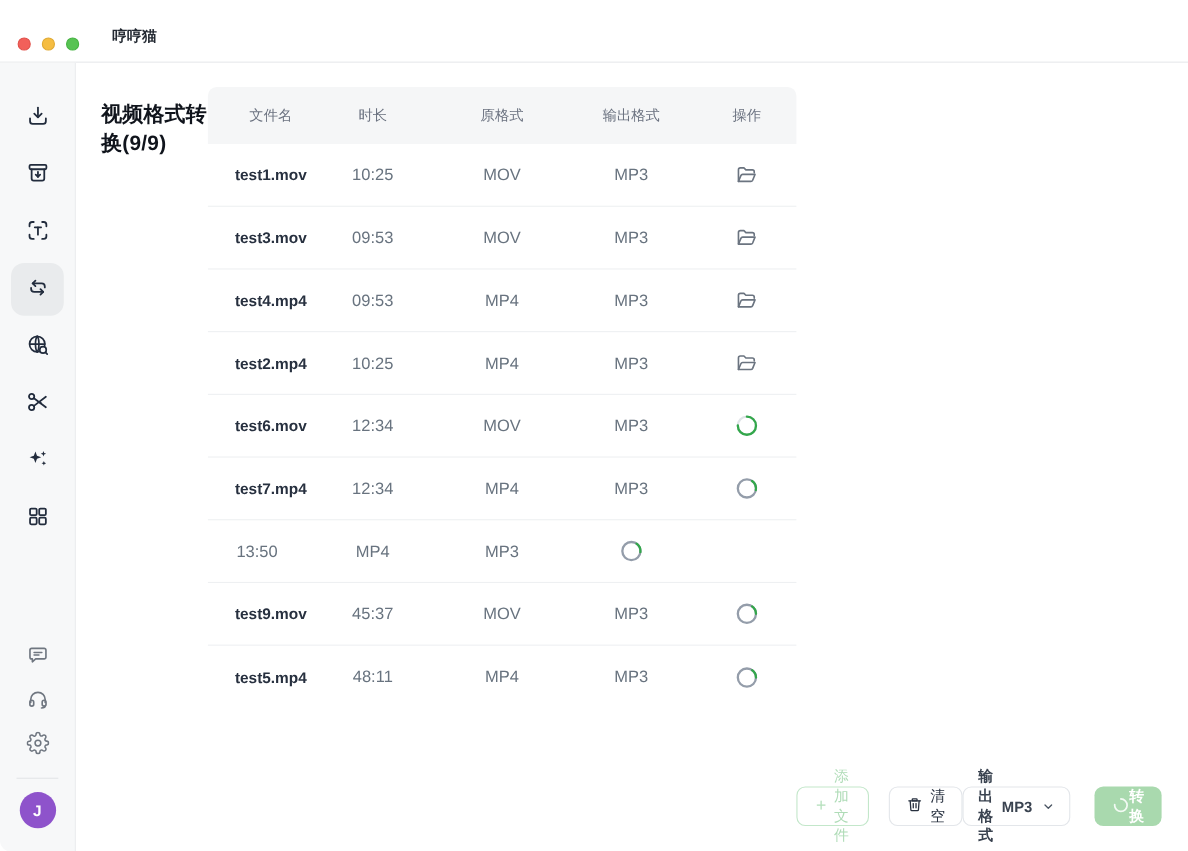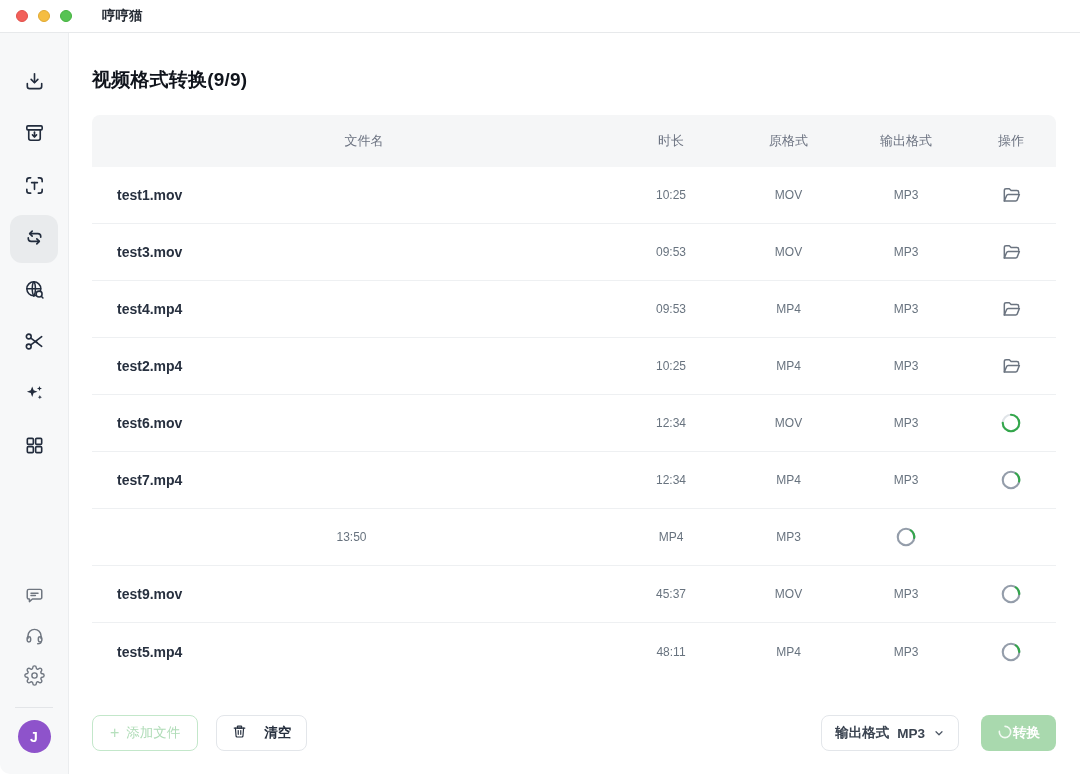--- a/index.html
+++ b/index.html
@@ -5,22 +5,22 @@
   * { margin:0; padding:0; box-sizing:border-box; }
   html,body { width:1080px; height:774px; }
   body {
     font-family:"Liberation Sans","DejaVu Sans",sans-serif;
     background:#fff; color:#1f2937; overflow:hidden;
   }
   .window { width:1080px; height:774px; display:flex; flex-direction:column;
     border-radius:0 0 10px 10px; overflow:hidden; background:#fff; }
 
   
-  .titlebar { height:33px; flex:0 0 33px; display:flex; align-items:center;
-    background:#fff; border-bottom:1px solid #e7e9eb; padding-left:16px; }
+  .titlebar { height:33px; flex:0 0 33px; display:flex; 
+    background:#fff; border-bottom:1px solid #e7e9eb; padding-left:16px;margin-top:24px; }
   .lights { display:flex; gap:10px; align-items:center; }
   .light { width:12px; height:12px; border-radius:50%; }
   .light.red { background:#f2605a; border:0.5px solid #e1504a; }
   .light.yellow { background:#f5bd42; border:0.5px solid #e0a932; }
   .light.green { background:#57c353; border:0.5px solid #44b340; }
   .win-title { margin-left:30px; font-size:13.5px; font-weight:700; color:#242a33; }
 
   
   .shell { flex:1; display:flex; min-height:0; }
 
@@ -33,46 +33,46 @@
   .nav-btn.active { background:#e9ebed; }
   .sidebar-spacer { flex:1; }
   .foot-btn { width:40px; height:40px; border-radius:10px; display:flex; align-items:center;
     justify-content:center; color:#6f7680; background:transparent; border:none; cursor:pointer; }
   .foot-btn svg { width:21px; height:21px; }
   .side-divider { width:38px; height:1px; background:#e3e5e8; margin:10px 0 12px; }
   .avatar { width:33px; height:33px; border-radius:50%; display:flex; align-items:center;
     justify-content:center; color:#fff; font-size:14px; font-weight:700; margin-bottom:21px; cursor:pointer; }
 
   
-  .main { flex:1; display:flex; flex-direction:column; padding:0 24px 23px 23px; min-width:0; }
+  .main { flex:1; display:flex; flex-direction:row; padding:0 24px 23px 23px; min-width:0; }
   .page-title { margin-top:34px; font-size:19px; font-weight:700; color:#10141c; letter-spacing:.2px; }
 
   .table { margin-top:22px; }
   .thead { display:grid; grid-template-columns:1fr 120px 115px 120px 90px;
     height:52px; align-items:center; background:#f5f6f7; border-radius:8px 8px 0 0;
     font-size:13px; color:#6b7280; }
   .thead .h-name { padding-left:25px; text-align:center; }
   .hc { text-align:center; }
   .trow { display:grid; grid-template-columns:1fr 120px 115px 120px 90px;
     height:57px; align-items:center; border-bottom:1px solid #eef0f2; }
   .trow:last-child { border-bottom:none; }
   .cell.name { padding-left:25px; font-size:14px; font-weight:700; color:#27303f; }
-  .cell.c { text-align:center; font-size:12px; color:#68737f; }
+  .cell.c { text-align:center; font-size:15px; color:#68737f; }
   .cell.action { display:flex; align-items:center; justify-content:center; }
   .folder-btn { background:none; border:none; cursor:pointer; color:#6b7480; display:flex; }
   .folder-btn svg { width:21px; height:21px; }
   .prog svg { width:22px; height:22px; display:block; }
 
   
   .footerbar { margin-top:auto; display:flex; align-items:center; }
   .btn { height:36px; border-radius:8px; display:inline-flex; align-items:center;
     font-size:13.5px; background:#fff; cursor:pointer; }
   .btn-add { border:1px solid #c3e7ca; color:#afdcb7; padding:0 17px; gap:7px; font-weight:500; }
   .btn-add .plus { font-size:16px; line-height:1; color:#b6e0bd; }
-  .btn-clear { border:1px solid #e3e6ea; color:#27303f; padding:0 15px; gap:17px; margin-left:18px; font-weight:700; }
+  .btn-clear { border:1px solid #e3e6ea; color:#27303f; padding:0 15px; gap:7px; margin-left:18px; font-weight:400; }
   .btn-clear svg { width:15px; height:15px; }
   .right-group { margin-left:auto; display:flex; align-items:center; gap:22px; }
   .btn-format { border:1px solid #e3e6ea; color:#3a4350; padding:0 13px; gap:8px; font-weight:600; }
   .btn-format .chev svg { width:12px; height:12px; display:block; color:#4b5563; }
   .btn-convert { background:#a9d9ae; border:none; color:#fff; font-weight:700; padding:0 16px; gap:0; }
   .btn-convert svg { width:16px; height:16px; }
 </style>
 </head>
 <body>
 

